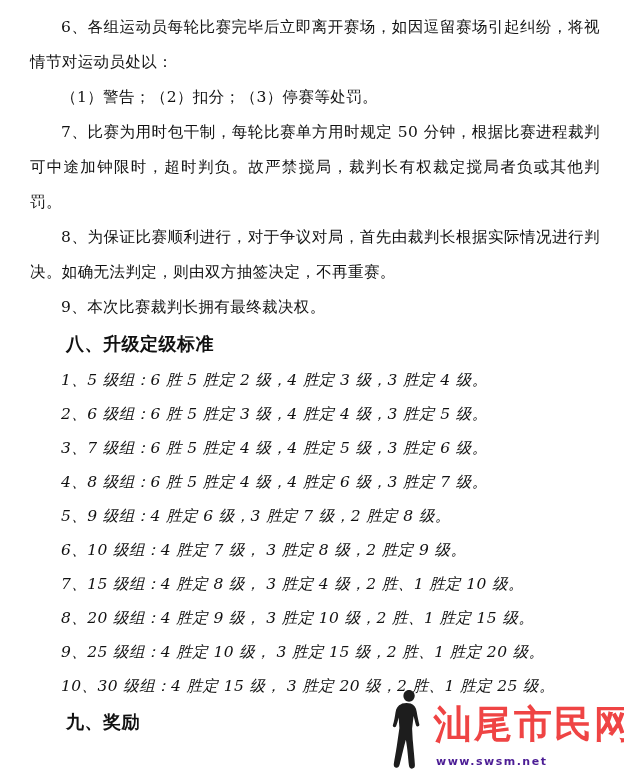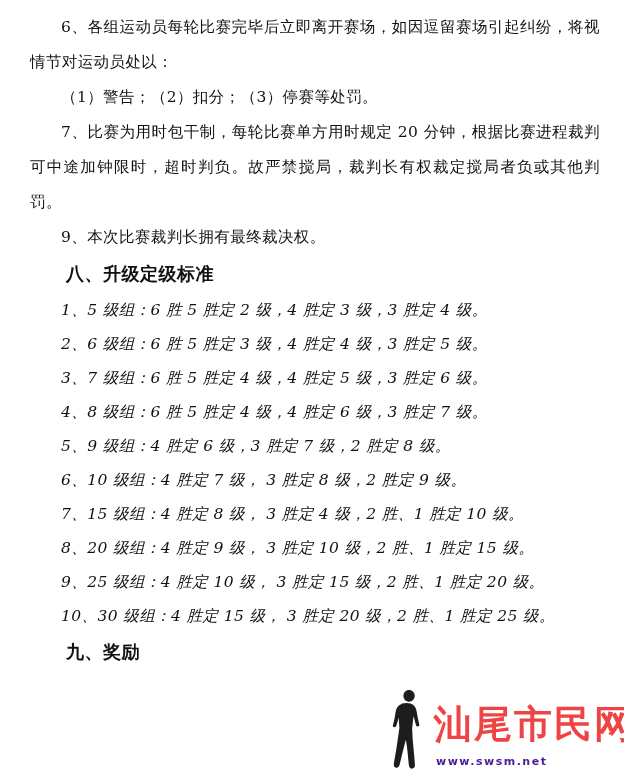--- a/index.html
+++ b/index.html
@@ -84,21 +84,22 @@
     white-space: nowrap;
   }
 </style>
 </head>
 <body>
 
 <div class="page">
 
   <p class="indent">6、各组运动员每轮比赛完毕后立即离开赛场，如因逗留赛场引起纠纷，将视情节对运动员处以：</p>
   <p class="indent">（1）警告；（2）扣分；（3）停赛等处罚。</p>
-  <p class="indent">7、比赛为用时包干制，每轮比赛单方用时规定 20 分钟，根据比赛进程裁判可中途加钟限时，超时判负。故严禁搅局，裁判长有权裁定搅局者负或其他判罚。</p>
+  <p class="indent">7、比赛为用时包干制，每轮比赛单方用时规定 50 分钟，根据比赛进程裁判可中途加钟限时，超时判负。故严禁搅局，裁判长有权裁定搅局者负或其他判罚。</p>
+  <p class="indent">8、为保证比赛顺利进行，对于争议对局，首先由裁判长根据实际情况进行判决。如确无法判定，则由双方抽签决定，不再重赛。</p>
   <p class="indent">9、本次比赛裁判长拥有最终裁决权。</p>
 
   <p class="heading">八、升级定级标准</p>
 
   <p class="list-line">1、5 级组：6 胜 5 胜定 2 级，4 胜定 3 级，3 胜定 4 级。</p>
   <p class="list-line">2、6 级组：6 胜 5 胜定 3 级，4 胜定 4 级，3 胜定 5 级。</p>
   <p class="list-line">3、7 级组：6 胜 5 胜定 4 级，4 胜定 5 级，3 胜定 6 级。</p>
   <p class="list-line">4、8 级组：6 胜 5 胜定 4 级，4 胜定 6 级，3 胜定 7 级。</p>
   <p class="list-line">5、9 级组：4 胜定 6 级，3 胜定 7 级，2 胜定 8 级。</p>
   <p class="list-line">6、10 级组：4 胜定 7 级， 3 胜定 8 级，2 胜定 9 级。</p>

